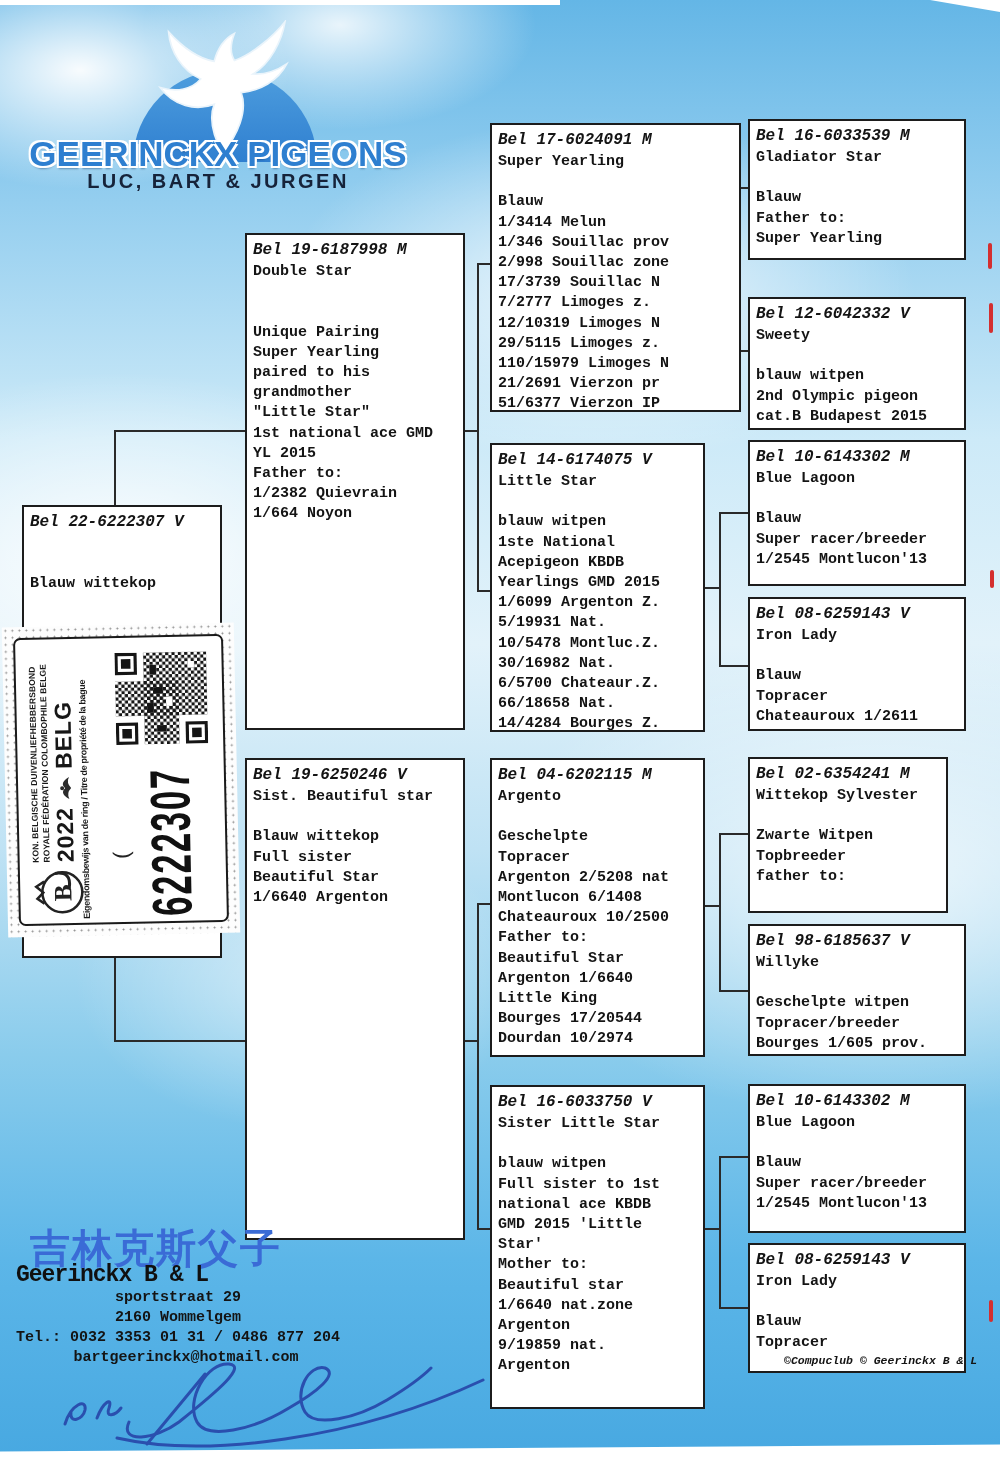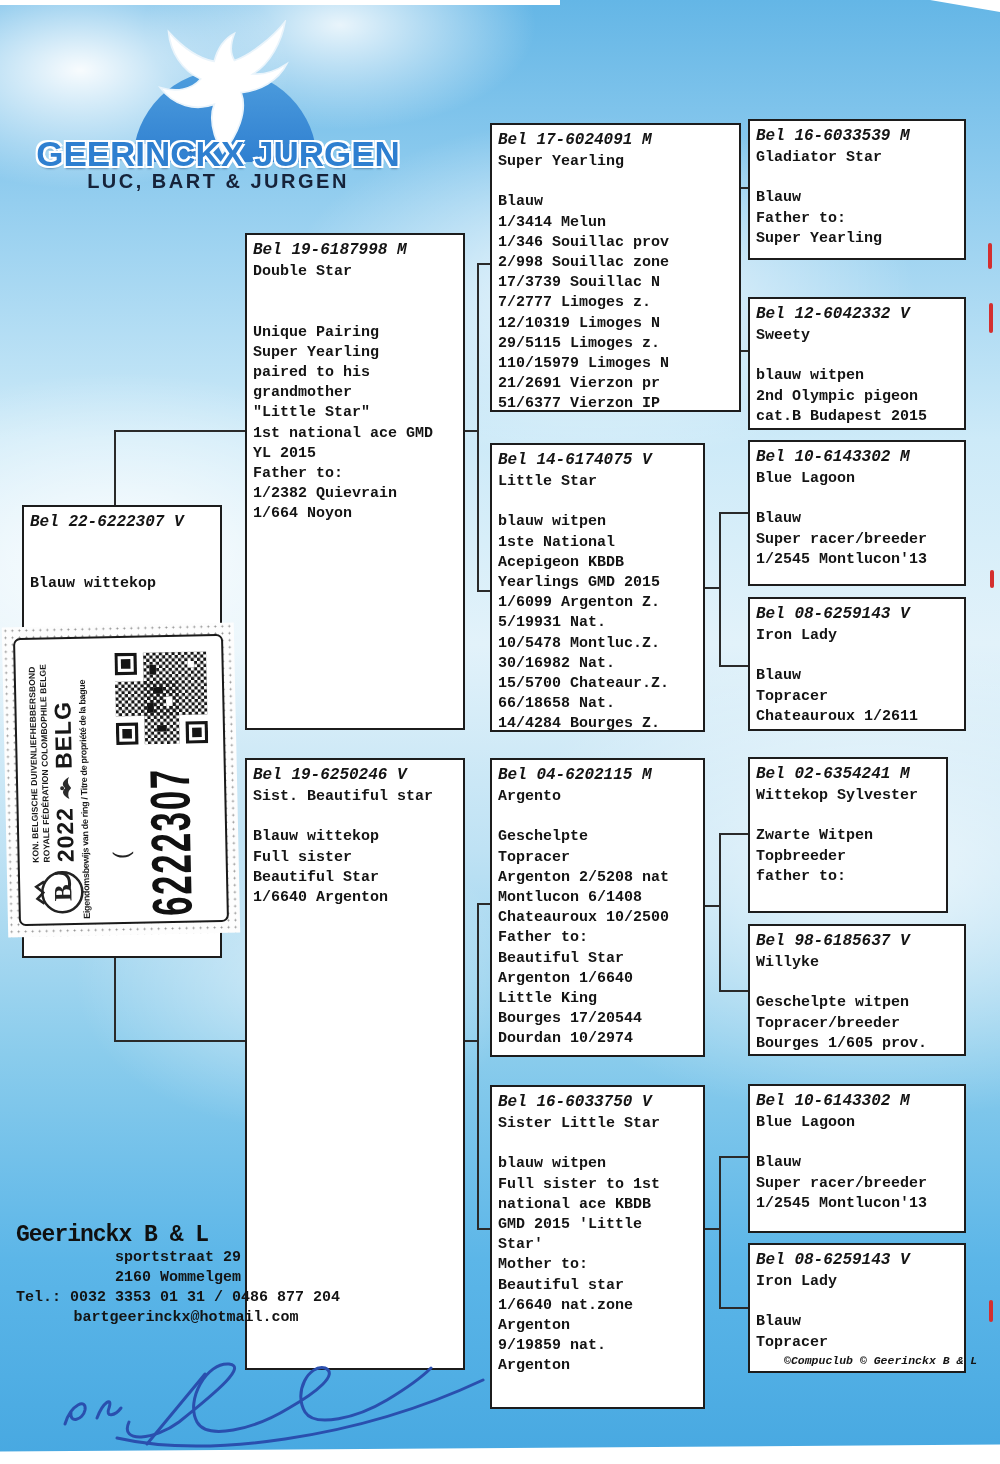--- a/index.html
+++ b/index.html
@@ -65,21 +65,21 @@
 <body>
 
 <div class="page">
 
 
   <div class="logo">
     <div class="sun"></div>
     <svg class="dove" width="185" height="135" viewBox="0 0 210 160">
       <path fill="#ffffff" stroke="#eaf4fb" stroke-width="2" d="M98,158 C86,136 82,116 88,100 C66,108 40,102 24,80 C44,86 62,82 72,70 C50,60 36,38 34,14 C52,34 72,46 88,49 C92,34 100,22 112,16 C107,29 107,40 112,48 C130,42 156,22 172,2 C168,26 154,52 134,64 C148,65 162,60 174,52 C164,72 142,84 120,86 C128,108 116,136 98,158 Z"></path>
     </svg>
-    <div class="brand">GEERINCKX JURGEN</div>
+    <div class="brand">GEERINCKX PIGEONS</div>
     <div class="brand-sub">LUC, BART &amp; JURGEN</div>
   </div>
 
   <div class="conn" style="left:114px;top:430px;width:2px;height:77px"></div>
   <div class="conn" style="left:114px;top:430px;width:131px;height:2px"></div>
   <div class="conn" style="left:114px;top:950px;width:2px;height:92px"></div>
   <div class="conn" style="left:114px;top:1040px;width:131px;height:2px"></div>
 
   <div class="conn" style="left:465px;top:430px;width:14px;height:2px"></div>
   <div class="conn" style="left:477px;top:263px;width:2px;height:329px"></div>
@@ -127,21 +127,21 @@
 Super Yearling
 paired to his
 grandmother
 "Little Star"
 1st national ace GMD
 YL 2015
 Father to:
 1/2382 Quievrain
 1/664 Noyon</div>
   </div>
-  <div class="pbox" style="left:245px;top:758px;width:220px;height:612px">
+  <div class="pbox" style="left:245px;top:758px;width:220px;height:482px">
     <div class="ring-id">Bel 19-6250246 V</div>
     <div class="box-lines">Sist. Beautiful star
 
 Blauw wittekop
 Full sister
 Beautiful Star
 1/6640 Argenton</div>
   </div>
 
   <div class="pbox" style="left:490px;top:123px;width:251px;height:289px">
@@ -165,21 +165,21 @@
     <div class="box-lines">Little Star
 
 blauw witpen
 1ste National
 Acepigeon KBDB
 Yearlings GMD 2015
 1/6099 Argenton Z.
 5/19931 Nat.
 10/5478 Montluc.Z.
 30/16982 Nat.
-15/5700 Chateaur.Z.
+6/5700 Chateaur.Z.
 66/18658 Nat.
 14/4284 Bourges Z.</div>
   </div>
   <div class="pbox" style="left:490px;top:758px;width:215px;height:299px">
     <div class="ring-id">Bel 04-6202115 M</div>
     <div class="box-lines">Argento
 
 Geschelpte
 Topracer
 Argenton 2/5208 nat
@@ -327,20 +327,21 @@
               <rect x="0" y="22" width="7" height="7" fill="#151515"></rect>
               <rect x="1" y="23" width="5" height="5" fill="#fff"></rect>
               <rect x="2" y="24" width="3" height="3" fill="#151515"></rect>
             </g>
         </svg>
       </div>
     </div>
   </div>
 
   <div class="contact">
+    <div class="cn-name">吉林克斯父子</div>
     <div class="loft-name">Geerinckx B &amp; L</div>
     <div class="addr">sportstraat 29</div>
     <div class="addr">2160  Wommelgem</div>
     <div class="addr">Tel.: 0032 3353 01 31 / 0486 877 204</div>
     <div class="addr email">bartgeerinckx@hotmail.com</div>
   </div>
 
   <svg class="sig" width="440" height="110" viewBox="0 0 440 110">
     <g stroke="#2a4fae" stroke-width="3" fill="none" stroke-linecap="round">
       <path d="M10,72 C16,52 32,46 30,58 C28,68 14,72 16,60 M42,66 C48,50 58,44 54,56 C50,66 60,64 66,56"></path>

